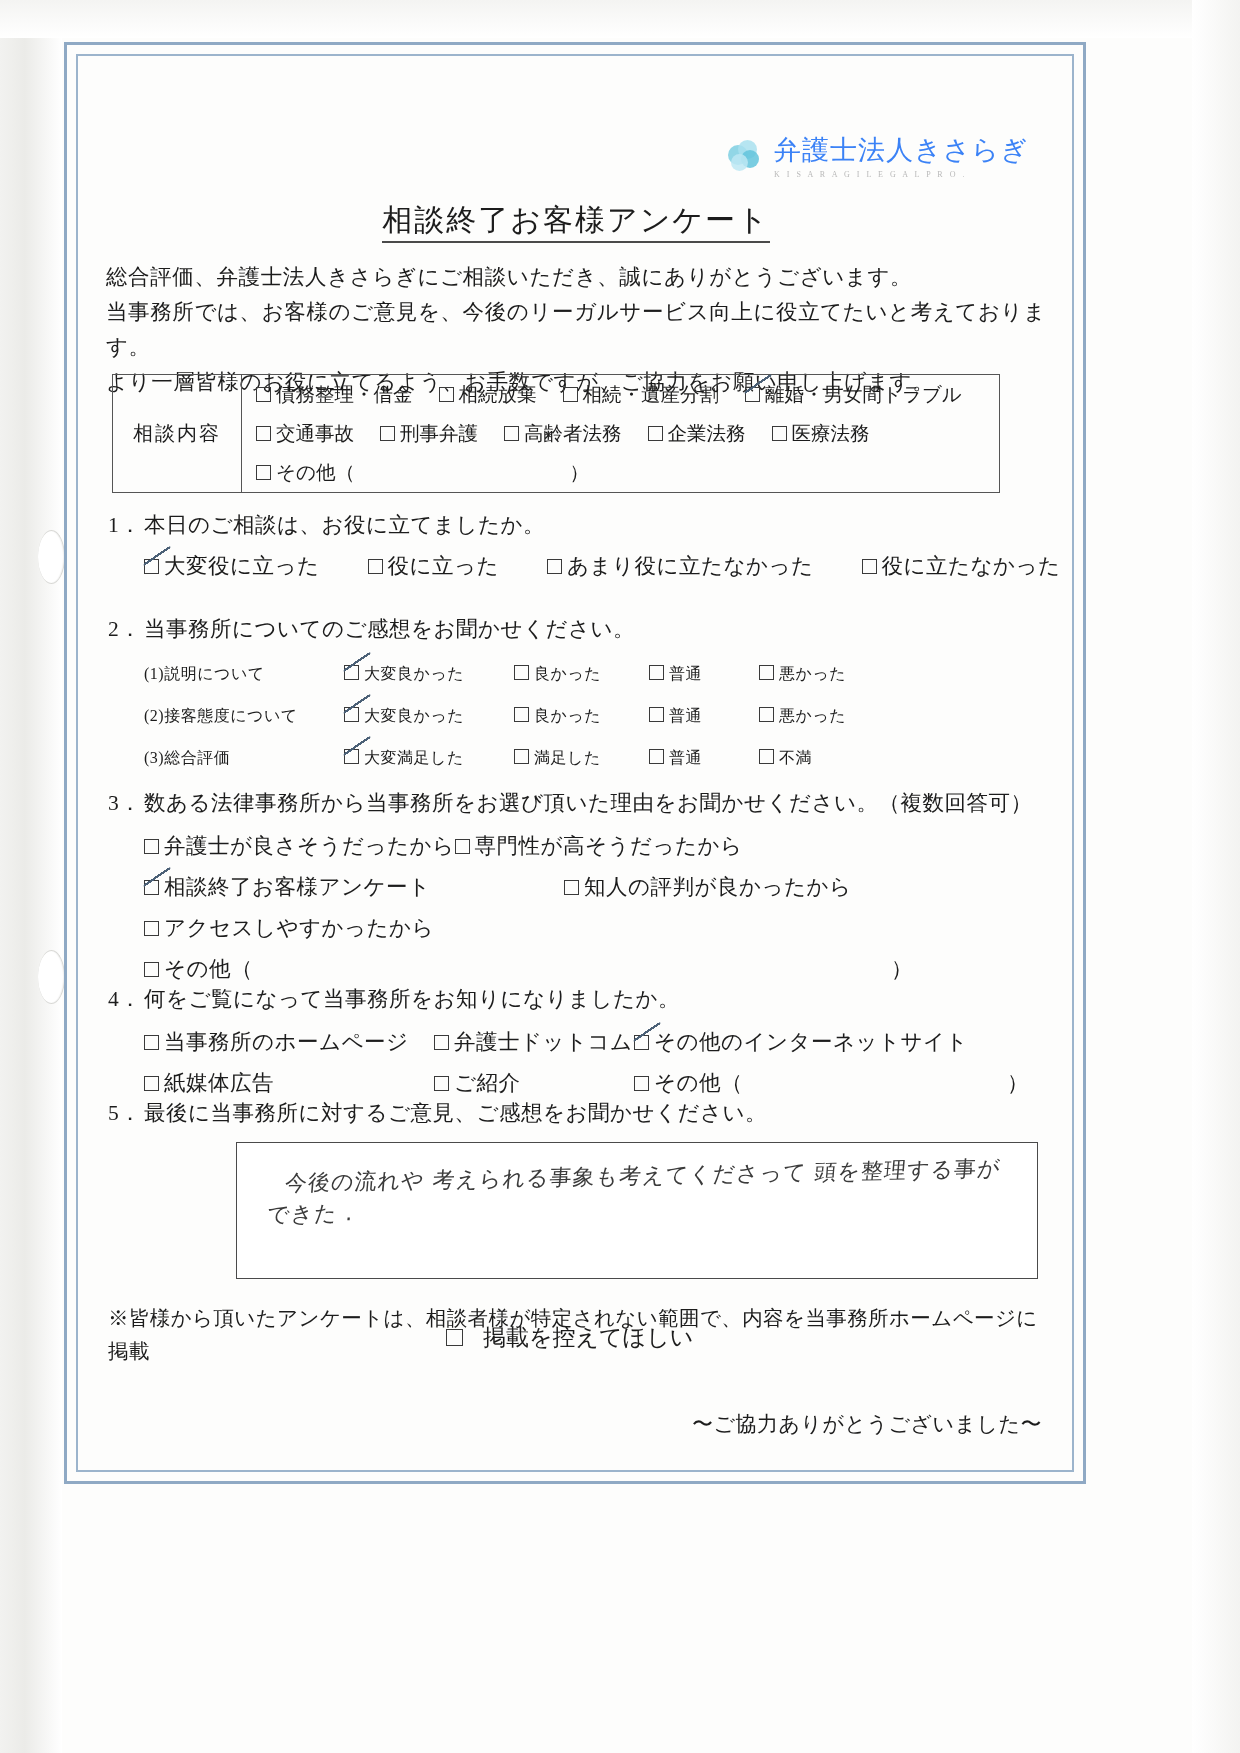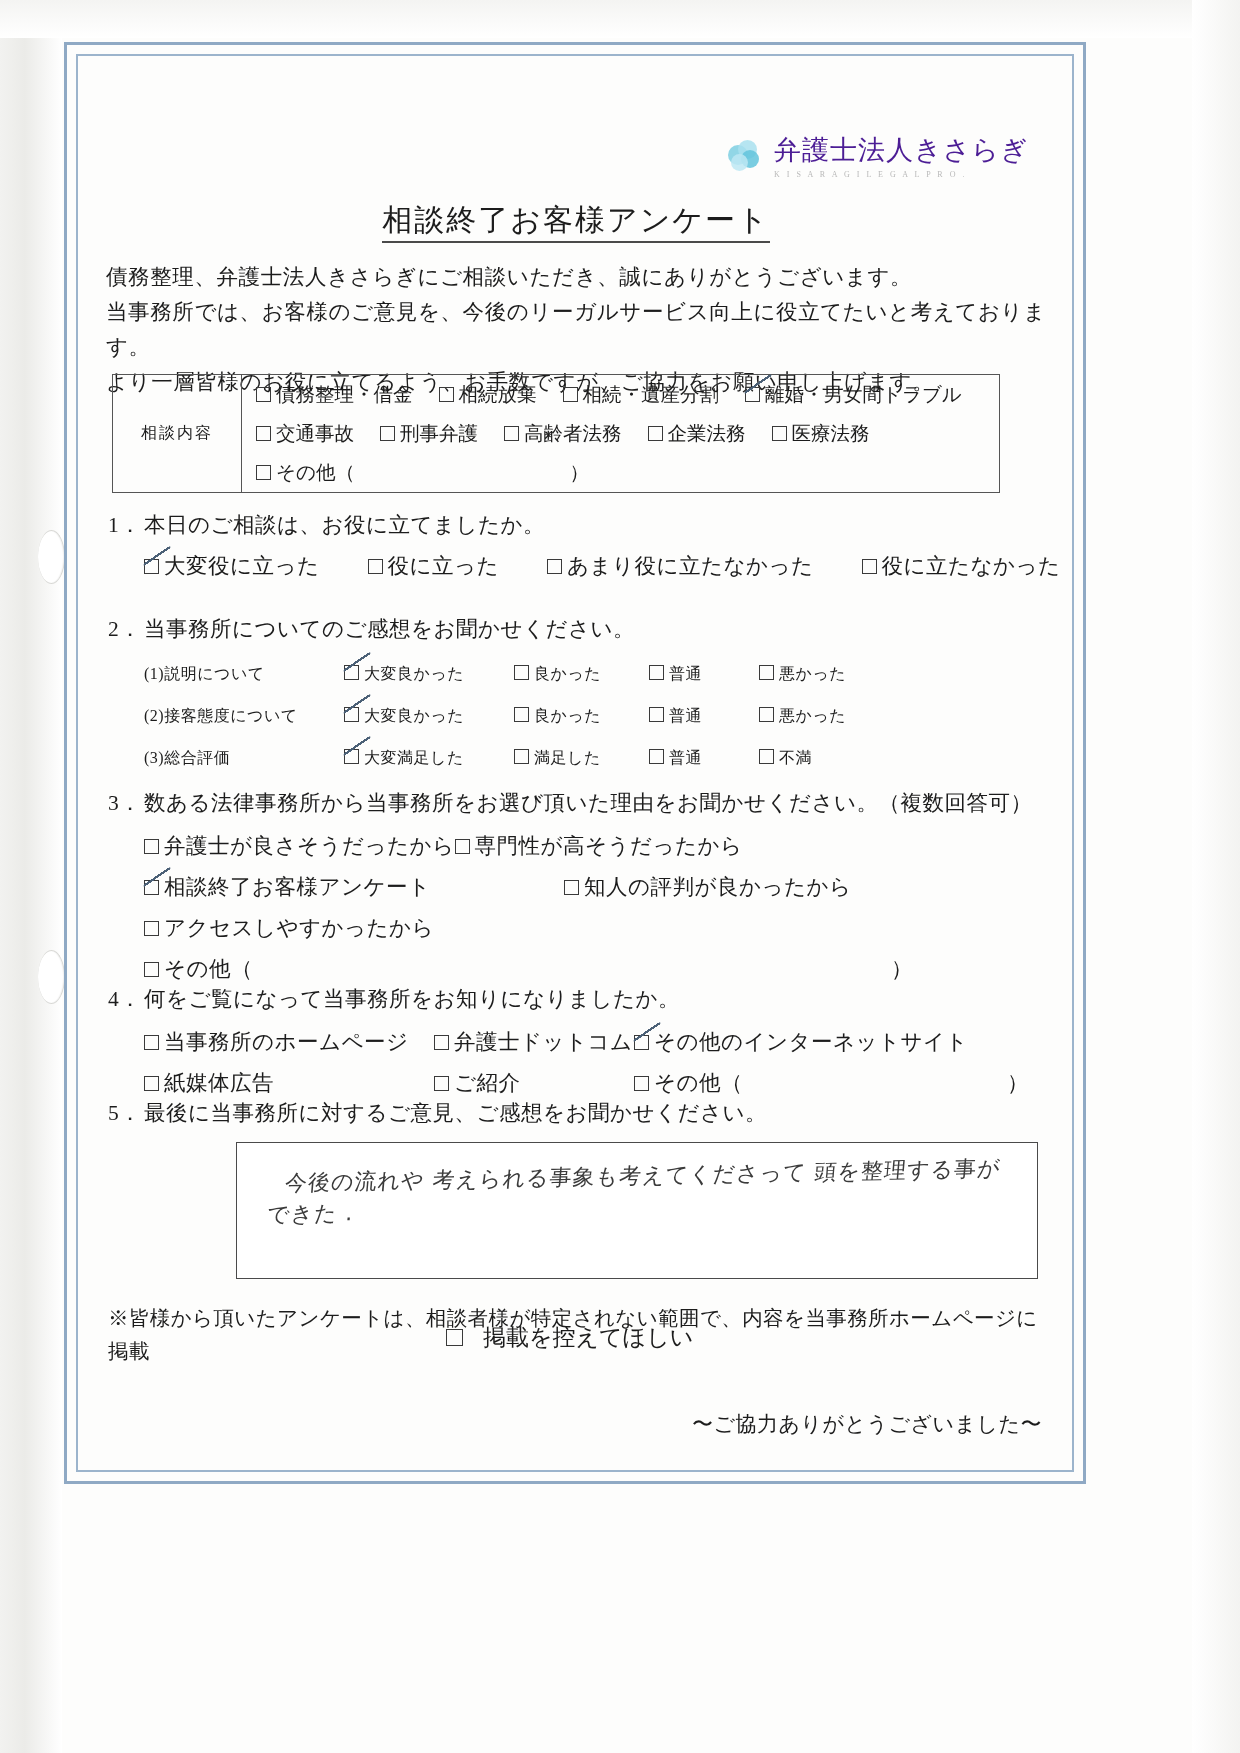--- a/index.html
+++ b/index.html
@@ -86,21 +86,21 @@
   }
   .logo-mark .blob {
     position: absolute;
     border-radius: 50%;
     opacity: 0.85;
   }
   .logo-text-main {
     font-family: "Liberation Serif", serif;
     font-size: 27px;
     letter-spacing: 1px;
-    color: #4c1d95;
+    color: #3b82f6;
   }
   .logo-text-sub {
     font-size: 8px;
     letter-spacing: 2.5px;
     color: #b9b9b9;
     margin-top: 2px;
   }
 
   .doc-title {
     position: absolute;
@@ -135,21 +135,21 @@
     font-size: 19.5px;
   }
   .topic-table td {
     border: 1px solid #555;
     padding: 0;
     vertical-align: middle;
   }
   .topic-label {
     width: 128px;
     text-align: center;
-    font-size: 16px;
+    font-size: 20px;
     letter-spacing: 2px;
     margin-left: 20px;
   }
   .topic-rows {
     padding: 0 !important;
     border-left: 1px solid #555 !important;
   }
   .topic-line {
     display: flex;
     align-items: center;
@@ -269,21 +269,21 @@
         <div class="logo-text-main">弁護士法人きさらぎ</div>
         <div class="logo-text-sub">K I S A R A G I   L E G A L   P R O .</div>
       </div>
     </div>
 
     <div class="doc-title">
       <span class="u">相談終了お客様アンケート</span>
     </div>
 
     <div class="intro">
-      <div>債務整理、弁護士法人きさらぎにご相談いただき、誠にありがとうございます。</div>
+      <div>総合評価、弁護士法人きさらぎにご相談いただき、誠にありがとうございます。</div>
       <div>当事務所では、お客様のご意見を、今後のリーガルサービス向上に役立てたいと考えております。</div>
       <div>より一層皆様のお役に立てるよう、お手数ですが、ご協力をお願い申し上げます。</div>
     </div>
 
     <table class="topic-table">
       <tbody>
           <tr>
         <td class="topic-label" rowspan="1">相談内容</td>
         <td class="topic-rows">
           <div class="topic-line">

